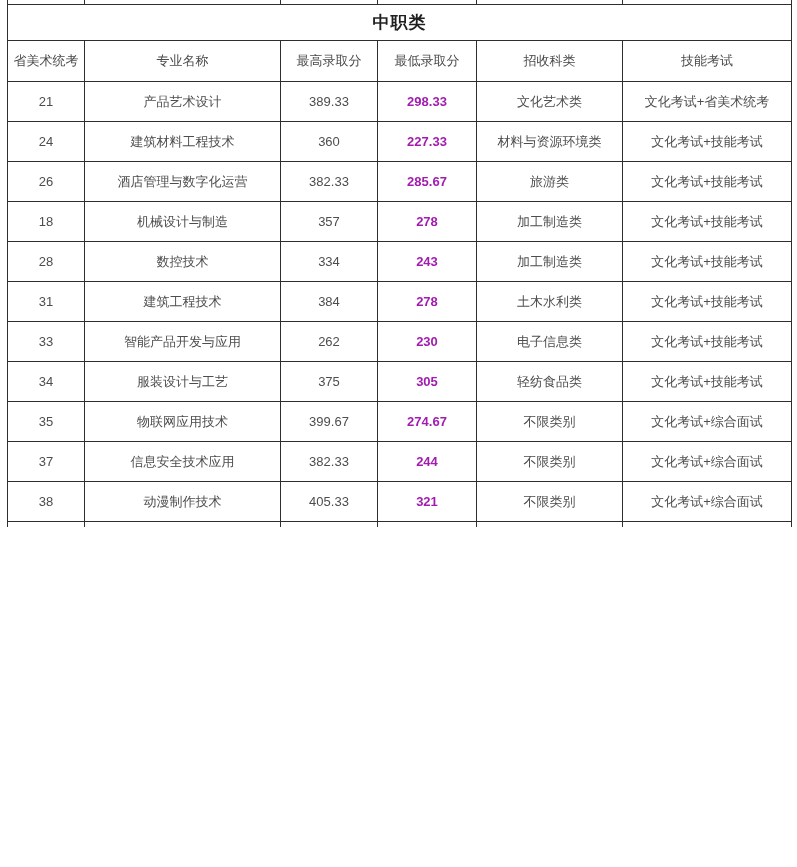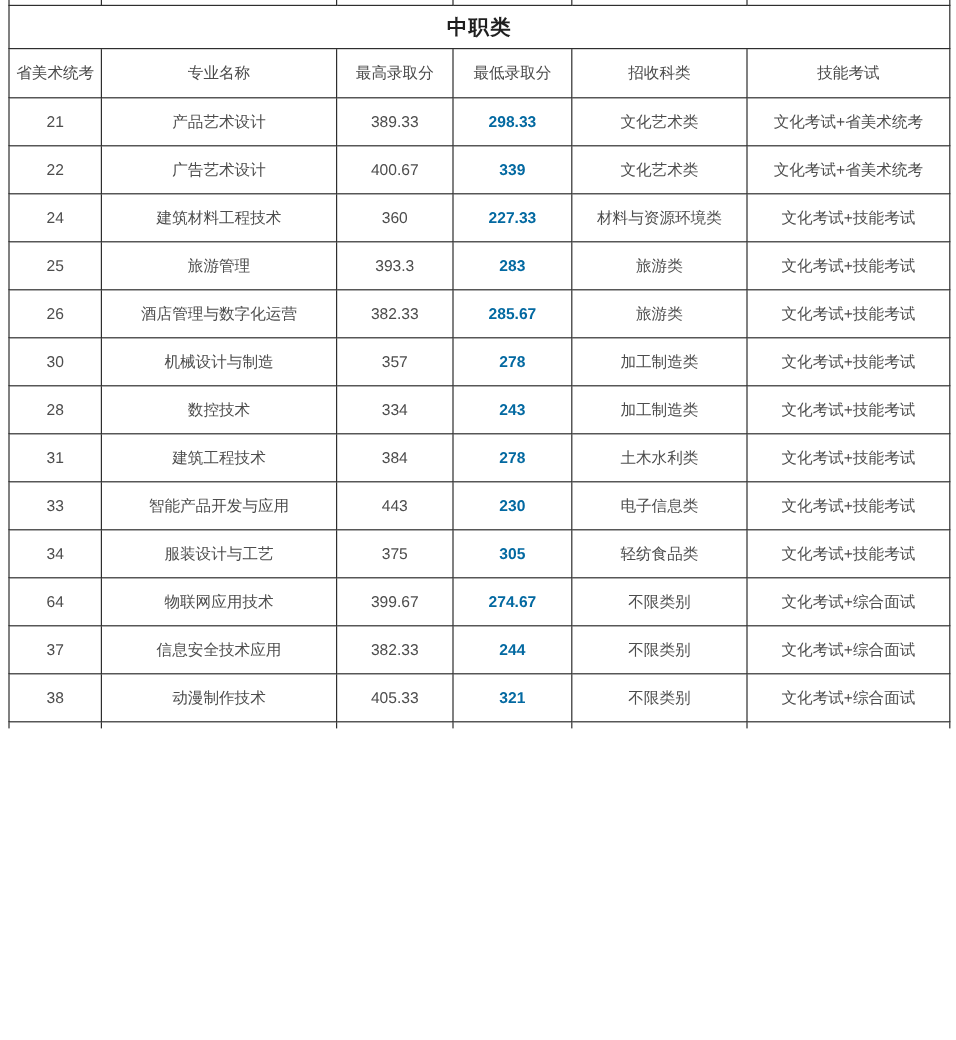--- a/index.html
+++ b/index.html
@@ -55,21 +55,21 @@
     letter-spacing: 1px;
   }
   tr.header-row th {
     height: 40px;
     font-size: 13px;
     color: #4a4a4a;
   }
   tr.data-row td { height: 39px; }
   tr.data-row td.cell-min {
     font-weight: bold;
-    color: #0369a1;
+    color: #a21caf;
   }
 </style>
 </head>
 <body>
 
 <div class="page">
   <table class="score-table">
     <colgroup>
       <col class="c-code">
         <col class="c-name">
@@ -101,53 +101,37 @@
 
       <tr class="data-row">
     <td class="cell-code">21</td>
     <td class="cell-name">产品艺术设计</td>
     <td class="cell-max">389.33</td>
     <td class="cell-min">298.33</td>
     <td class="cell-category">文化艺术类</td>
     <td class="cell-method">文化考试+省美术统考</td>
   </tr>
         <tr class="data-row">
-    <td class="cell-code">22</td>
-    <td class="cell-name">广告艺术设计</td>
-    <td class="cell-max">400.67</td>
-    <td class="cell-min">339</td>
-    <td class="cell-category">文化艺术类</td>
-    <td class="cell-method">文化考试+省美术统考</td>
-  </tr>
-        <tr class="data-row">
     <td class="cell-code">24</td>
     <td class="cell-name">建筑材料工程技术</td>
     <td class="cell-max">360</td>
     <td class="cell-min">227.33</td>
     <td class="cell-category">材料与资源环境类</td>
     <td class="cell-method">文化考试+技能考试</td>
   </tr>
         <tr class="data-row">
-    <td class="cell-code">25</td>
-    <td class="cell-name">旅游管理</td>
-    <td class="cell-max">393.3</td>
-    <td class="cell-min">283</td>
-    <td class="cell-category">旅游类</td>
-    <td class="cell-method">文化考试+技能考试</td>
-  </tr>
-        <tr class="data-row">
     <td class="cell-code">26</td>
     <td class="cell-name">酒店管理与数字化运营</td>
     <td class="cell-max">382.33</td>
     <td class="cell-min">285.67</td>
     <td class="cell-category">旅游类</td>
     <td class="cell-method">文化考试+技能考试</td>
   </tr>
         <tr class="data-row">
-    <td class="cell-code">30</td>
+    <td class="cell-code">18</td>
     <td class="cell-name">机械设计与制造</td>
     <td class="cell-max">357</td>
     <td class="cell-min">278</td>
     <td class="cell-category">加工制造类</td>
     <td class="cell-method">文化考试+技能考试</td>
   </tr>
         <tr class="data-row">
     <td class="cell-code">28</td>
     <td class="cell-name">数控技术</td>
     <td class="cell-max">334</td>
@@ -159,35 +143,35 @@
     <td class="cell-code">31</td>
     <td class="cell-name">建筑工程技术</td>
     <td class="cell-max">384</td>
     <td class="cell-min">278</td>
     <td class="cell-category">土木水利类</td>
     <td class="cell-method">文化考试+技能考试</td>
   </tr>
         <tr class="data-row">
     <td class="cell-code">33</td>
     <td class="cell-name">智能产品开发与应用</td>
-    <td class="cell-max">443</td>
+    <td class="cell-max">262</td>
     <td class="cell-min">230</td>
     <td class="cell-category">电子信息类</td>
     <td class="cell-method">文化考试+技能考试</td>
   </tr>
         <tr class="data-row">
     <td class="cell-code">34</td>
     <td class="cell-name">服装设计与工艺</td>
     <td class="cell-max">375</td>
     <td class="cell-min">305</td>
     <td class="cell-category">轻纺食品类</td>
     <td class="cell-method">文化考试+技能考试</td>
   </tr>
         <tr class="data-row">
-    <td class="cell-code">64</td>
+    <td class="cell-code">35</td>
     <td class="cell-name">物联网应用技术</td>
     <td class="cell-max">399.67</td>
     <td class="cell-min">274.67</td>
     <td class="cell-category">不限类别</td>
     <td class="cell-method">文化考试+综合面试</td>
   </tr>
         <tr class="data-row">
     <td class="cell-code">37</td>
     <td class="cell-name">信息安全技术应用</td>
     <td class="cell-max">382.33</td>

